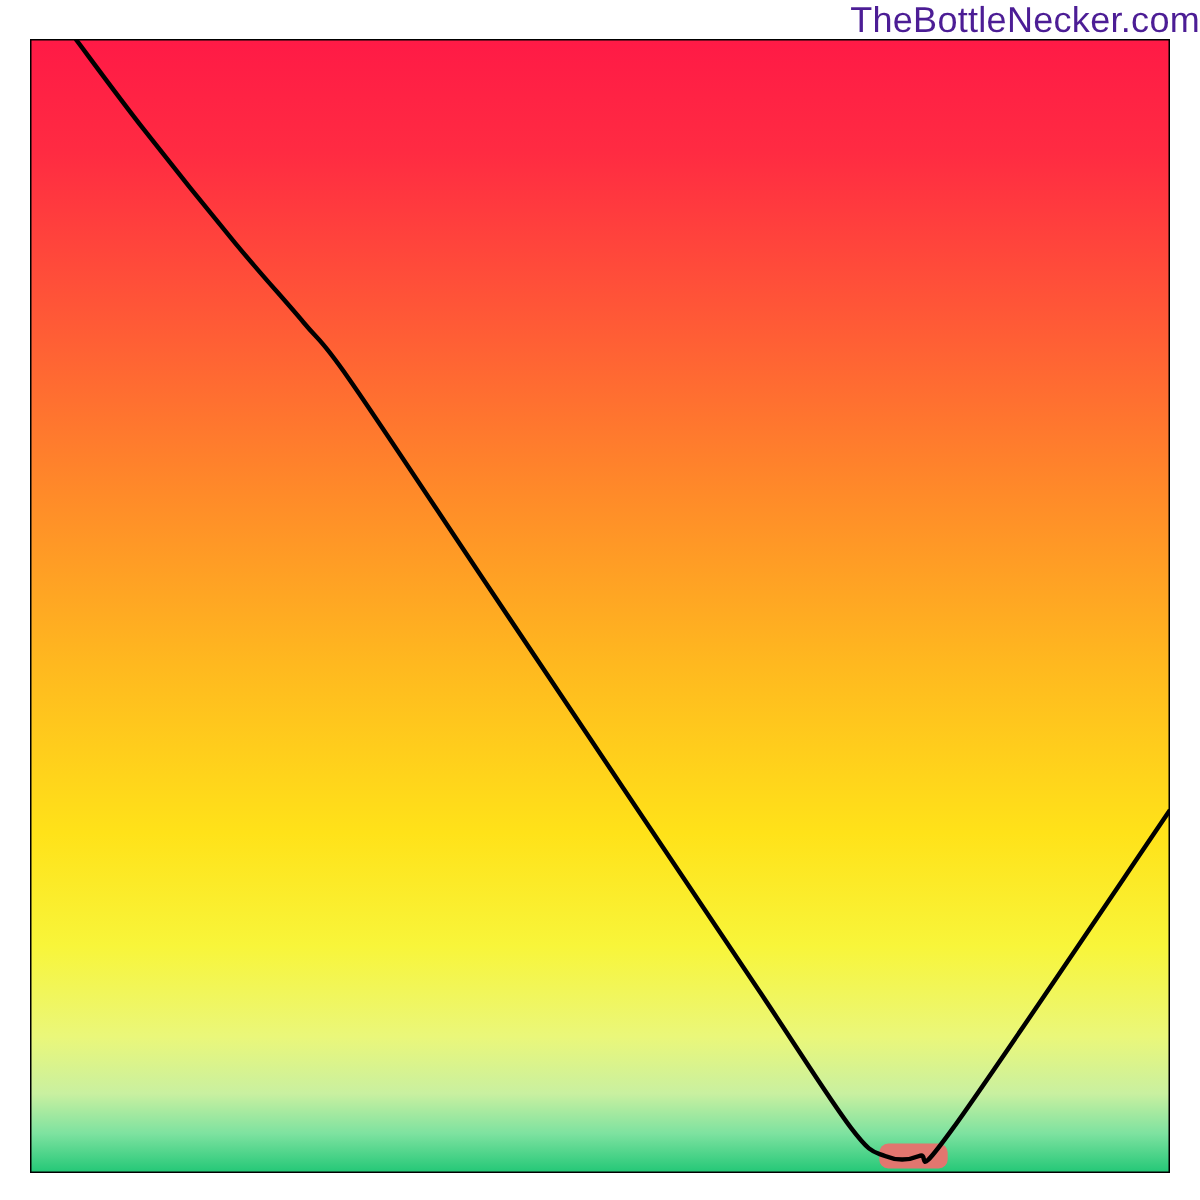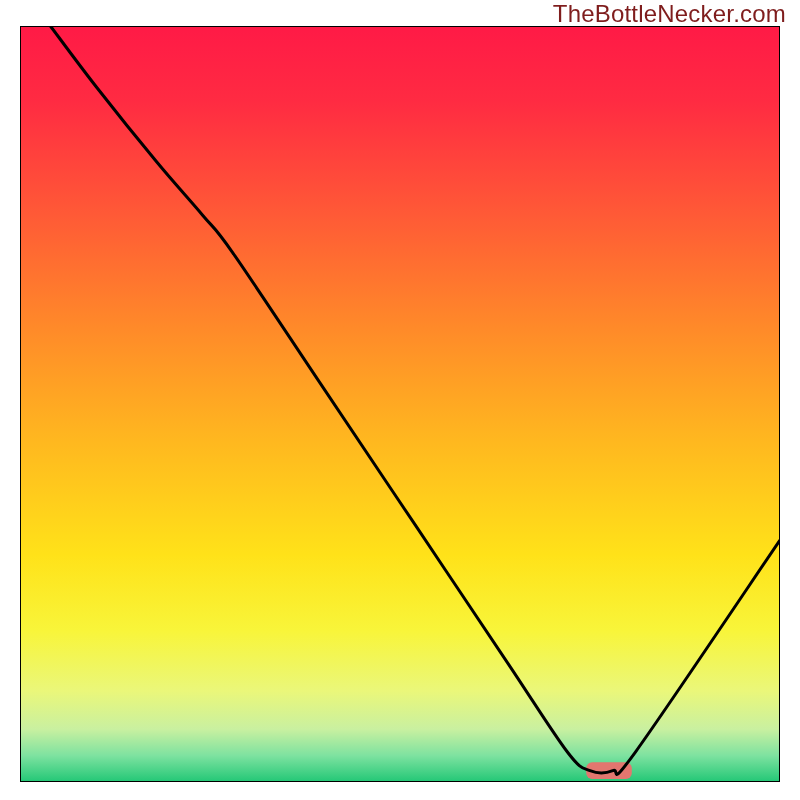--- a/index.html
+++ b/index.html
@@ -11,22 +11,22 @@
     font-family: Arial, Helvetica, sans-serif;
   }
   .container {
     position: relative;
     width: 800px;
     height: 800px;
   }
   .watermark {
     position: absolute;
     top: 0;
-    right: 14px;
-    color: #7f1d1d;
+    right: 0;
+    color: #4c1d95;
     font-size: 24px;
     font-weight: 400;
     letter-spacing: 0.2px;
     user-select: none;
   }
   .plot {
     position: absolute;
     left: 20px;
     top: 26px;
     width: 760px;

